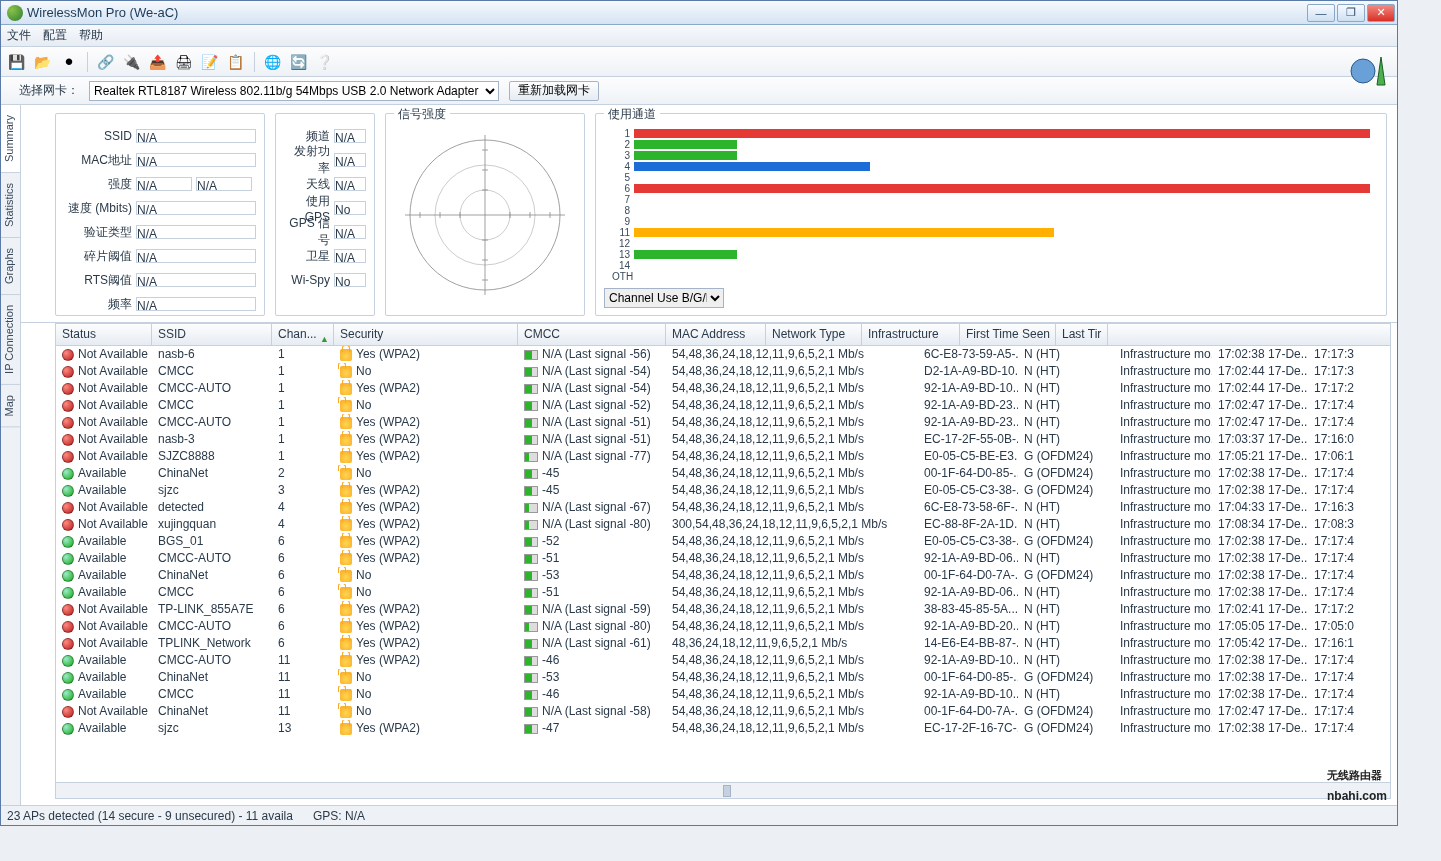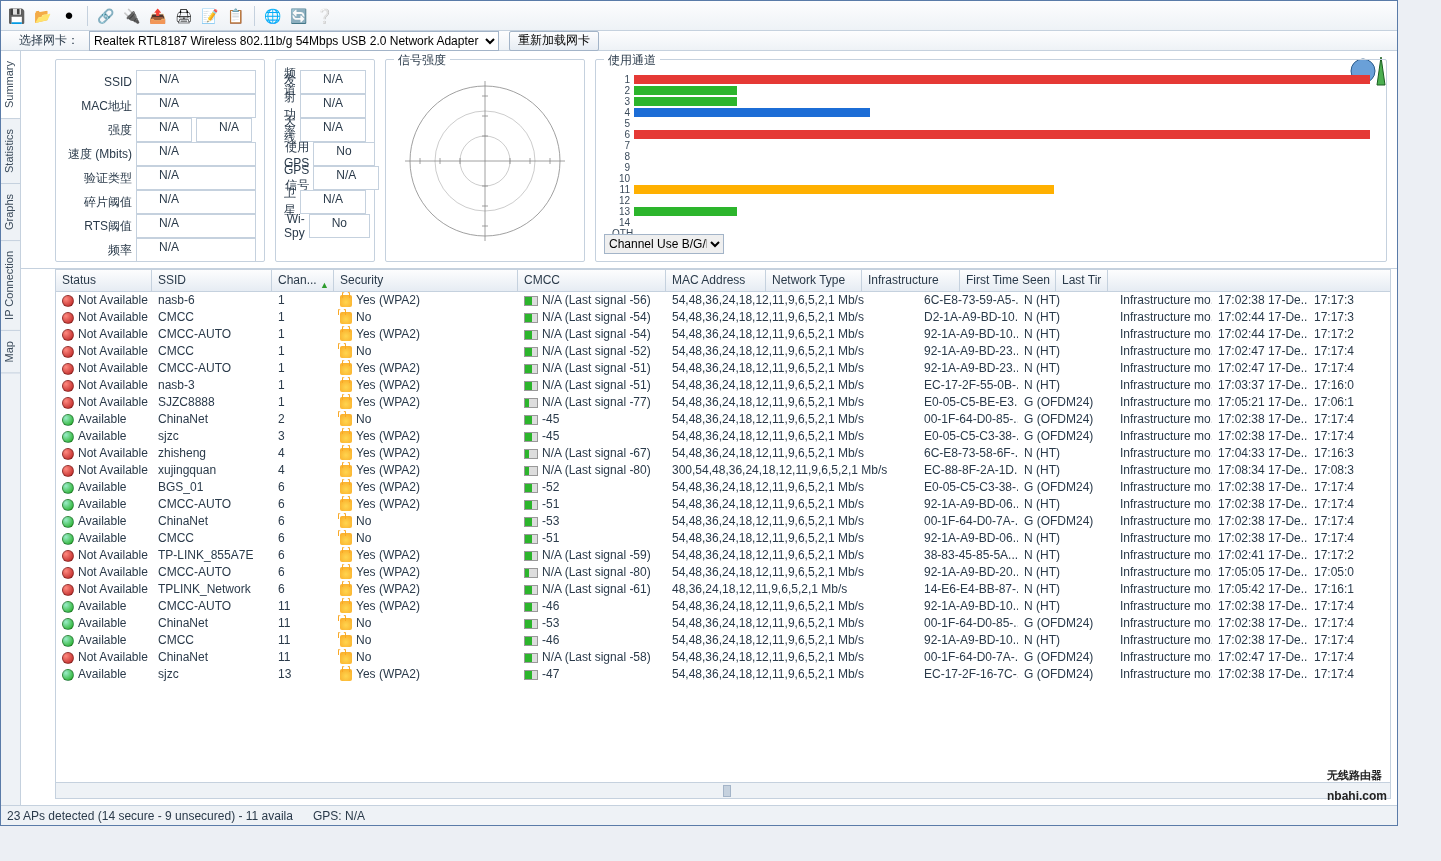--- a/index.html
+++ b/index.html
@@ -9,38 +9,38 @@
 .titlebar .icon{width:16px;height:16px;margin:0 4px;border-radius:50%;background:radial-gradient(circle at 30% 30%,#8bc34a,#2e7d32)}
 .titlebar .title{flex:1;color:#1a3a5a;font-size:13px}
 .win-btns{display:flex;gap:2px}
 .win-btn{width:28px;height:18px;background:linear-gradient(#f8fbff,#cfe0f2);border:1px solid #8aa8c8;border-radius:2px;display:flex;align-items:center;justify-content:center;font-size:11px;color:#2a4a6a}
 .win-btn.close{background:linear-gradient(#f28b82,#d93025);color:#fff}
 .menubar{height:22px;background:linear-gradient(#f7f9fc,#e6ecf3);border-bottom:1px solid #c5d1de;display:flex;align-items:center;padding:0 6px;gap:12px}
 .menubar span{color:#2a3a4a;cursor:default}
 .toolbar{height:30px;background:linear-gradient(#fdfdfe,#eef2f6);border-bottom:1px solid #c5d1de;display:flex;align-items:center;padding:0 6px;gap:6px}
 .tb-btn{width:20px;height:20px;border-radius:3px;display:flex;align-items:center;justify-content:center;font-size:14px}
 .tb-sep{width:1px;height:20px;background:#c5d1de;margin:0 2px}
-.adapter-row{height:20px;background:linear-gradient(#fdfdfe,#eef2f6);border-bottom:1px solid #c5d1de;display:flex;align-items:center;padding:0 18px;gap:10px}
+.adapter-row{height:28px;background:linear-gradient(#fdfdfe,#eef2f6);border-bottom:1px solid #c5d1de;display:flex;align-items:center;padding:0 18px;gap:10px}
 .adapter-row .lbl{color:#2a3a4a}
 .adapter-row select{width:410px;height:20px;font-size:12px;background:#fff;border:1px solid #a3b4c8}
 .adapter-row button{height:20px;padding:0 8px;background:linear-gradient(#fdfdfe,#e6ecf3);border:1px solid #a3b4c8;border-radius:2px}
 .logo{position:absolute;right:8px;top:48px;width:40px;height:40px}
 .body-row{flex:1;display:flex;min-height:0;background:#fff}
 .sidetabs{width:20px;border-right:1px solid #c5d1de;background:#eef2f6;display:flex;flex-direction:column}
 .sidetab{flex:0 0 auto;writing-mode:vertical-rl;transform:rotate(180deg);padding:10px 2px;text-align:center;border-top:1px solid #c5d1de;color:#3a4a5a;cursor:default;font-size:11px}
 .sidetab.active{background:#fff}
 .main{flex:1;display:flex;flex-direction:column;min-height:0}
 .info-panels{height:218px;border-bottom:1px solid #c5d1de;display:flex;padding:8px 10px 6px 34px;gap:10px}
 .panel{border:1px solid #c5d1de;border-radius:2px;position:relative;padding:10px 8px 6px}
 .panel.fields1{width:210px}
 .panel.fields2{width:100px}
 .panel .field-row{display:flex;align-items:center;height:24px;gap:4px}
 .panel .flbl{width:68px;text-align:right;color:#2a3a4a;font-size:12px}
 .panel.fields2 .flbl{width:46px}
-.panel .fval{flex:1;height:24px;background:#fff;border:1px solid #c5d1de;padding:0 22px;line-height:16px;font-size:12px;color:#2a3a4a}
+.panel .fval{flex:1;height:14px;background:#fff;border:1px solid #c5d1de;padding:0 0;line-height:16px;font-size:12px;color:#2a3a4a}
 .panel .fval.small{width:56px;flex:0 0 56px}
 .sig-panel{width:200px}
 .panel-title{position:absolute;top:-8px;left:8px;background:#fff;padding:0 4px;color:#2a3a4a;font-size:12px}
 .radar{width:170px;height:170px;margin:6px auto;position:relative}
 .radar svg{width:100%;height:100%}
 .chan-panel{flex:1}
 .chan-chart{height:160px;padding:4px 8px}
 .chan-row{display:flex;align-items:center;height:11px}
 .chan-num{width:18px;text-align:right;font-size:10px;color:#3a4a5a;margin-right:4px}
 .chan-bar-wrap{flex:1;height:9px;position:relative}
@@ -74,21 +74,35 @@
 .hscroll .thumb{position:absolute;left:50%;top:2px;width:8px;height:12px;background:#c5d1de;border:1px solid #a3b4c8}
 .statusbar{height:20px;background:#eef2f6;border-top:1px solid #c5d1de;display:flex;align-items:center;padding:0 6px;color:#2a3a4a;font-size:12px}
 .statusbar .sseg{margin-right:20px}
 .watermark{position:absolute;right:10px;bottom:20px;font-size:18px;font-weight:bold;color:#222;font-family:serif}
 .c-status{width:96px}.c-ssid{width:120px}.c-chan{width:62px}.c-sec{width:184px}.c-rssi{width:148px}.c-rates{width:252px}.c-mac{width:100px}.c-ntype{width:96px}.c-infra{width:98px}.c-fts{width:96px}.c-lts{width:52px}
 </style>
 </head>
 <body>
 
 <div class="window">
-
+  <div class="titlebar">
+    <div class="icon"></div>
+    <div class="title">WirelessMon Pro (We-aC)</div>
+    <div class="win-btns">
+      <div class="win-btn">—</div>
+      <div class="win-btn">❐</div>
+      <div class="win-btn close">✕</div>
+    </div>
+  </div>
+
+  <div class="menubar">
+    <span>文件</span>
+    <span>配置</span>
+    <span>帮助</span>
+  </div>
 
   <div class="toolbar">
     <div class="tb-btn">💾</div>
     <div class="tb-btn">📂</div>
     <div class="tb-btn">⏺</div>
     <div class="tb-sep"></div>
     <div class="tb-btn">🔗</div>
     <div class="tb-btn">🔌</div>
     <div class="tb-btn">📤</div>
     <div class="tb-btn">🖨</div>
@@ -260,24 +274,20 @@
               </div>
               <div class="chan-row">
                 <div class="chan-num">8</div>
                 <div class="chan-bar-wrap"></div>
               </div>
               <div class="chan-row">
                 <div class="chan-num">9</div>
                 <div class="chan-bar-wrap"></div>
               </div>
               <div class="chan-row">
-                <div class="chan-num">10</div>
-                <div class="chan-bar-wrap"></div>
-              </div>
-              <div class="chan-row">
                 <div class="chan-num">11</div>
                 <div class="chan-bar-wrap">
                   <div class="chan-bar orange" style="width:57%"></div>
                 </div>
               </div>
               <div class="chan-row">
                 <div class="chan-num">12</div>
                 <div class="chan-bar-wrap"></div>
               </div>
               <div class="chan-row">
@@ -427,21 +437,21 @@
 <div class="gc c-rssi"><span class="rssi-bar med"></span>-45</div>
 <div class="gc c-rates">54,48,36,24,18,12,11,9,6,5,2,1 Mb/s</div>
 <div class="gc c-mac">E0-05-C5-C3-38-...</div>
 <div class="gc c-ntype">G (OFDM24)</div>
 <div class="gc c-infra">Infrastructure mo...</div>
 <div class="gc c-fts">17:02:38 17-De...</div>
 <div class="gc c-lts">17:17:4</div>
             </div>
             <div class="grow">
               <div class="gc c-status"><span class="status-dot red"></span>Not Available</div>
-<div class="gc c-ssid">zhisheng</div>
+<div class="gc c-ssid">detected</div>
 <div class="gc c-chan">4</div>
 <div class="gc c-sec"><span class="lock locked"></span>Yes (WPA2)</div>
 <div class="gc c-rssi"><span class="rssi-bar low"></span>N/A (Last signal -67)</div>
 <div class="gc c-rates">54,48,36,24,18,12,11,9,6,5,2,1 Mb/s</div>
 <div class="gc c-mac">6C-E8-73-58-6F-...</div>
 <div class="gc c-ntype">N (HT)</div>
 <div class="gc c-infra">Infrastructure mo...</div>
 <div class="gc c-fts">17:04:33 17-De...</div>
 <div class="gc c-lts">17:16:3</div>
             </div>

